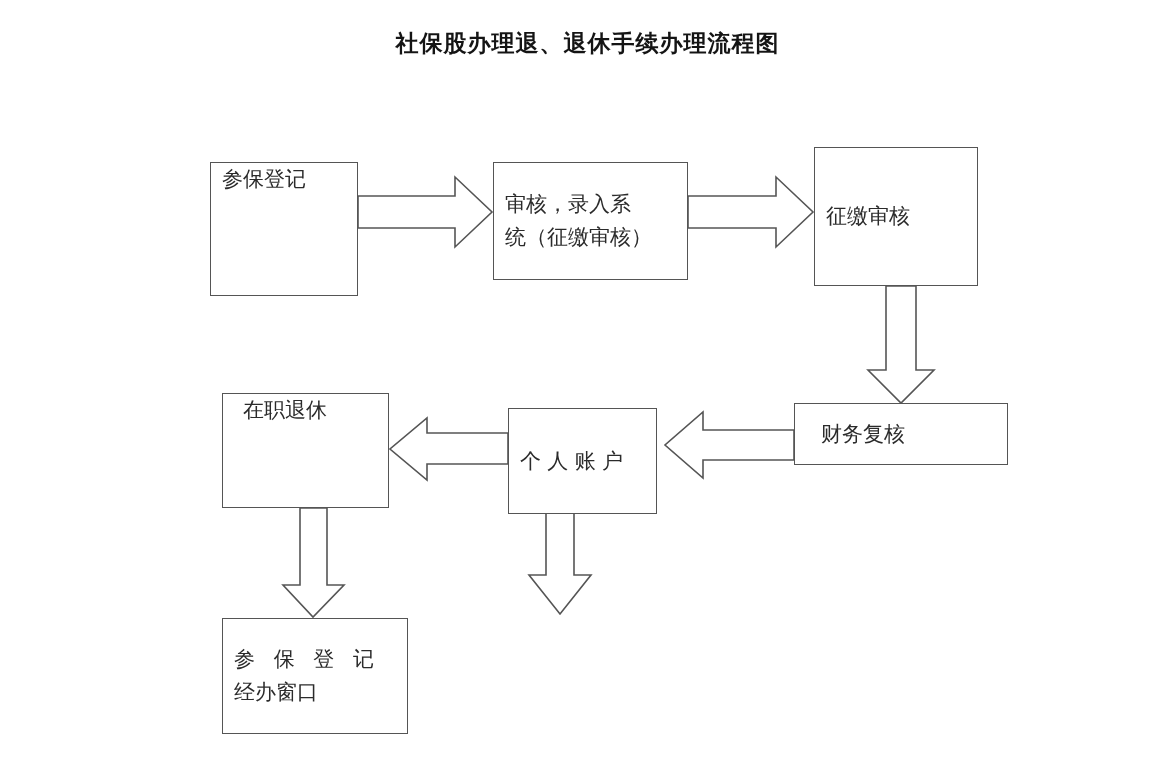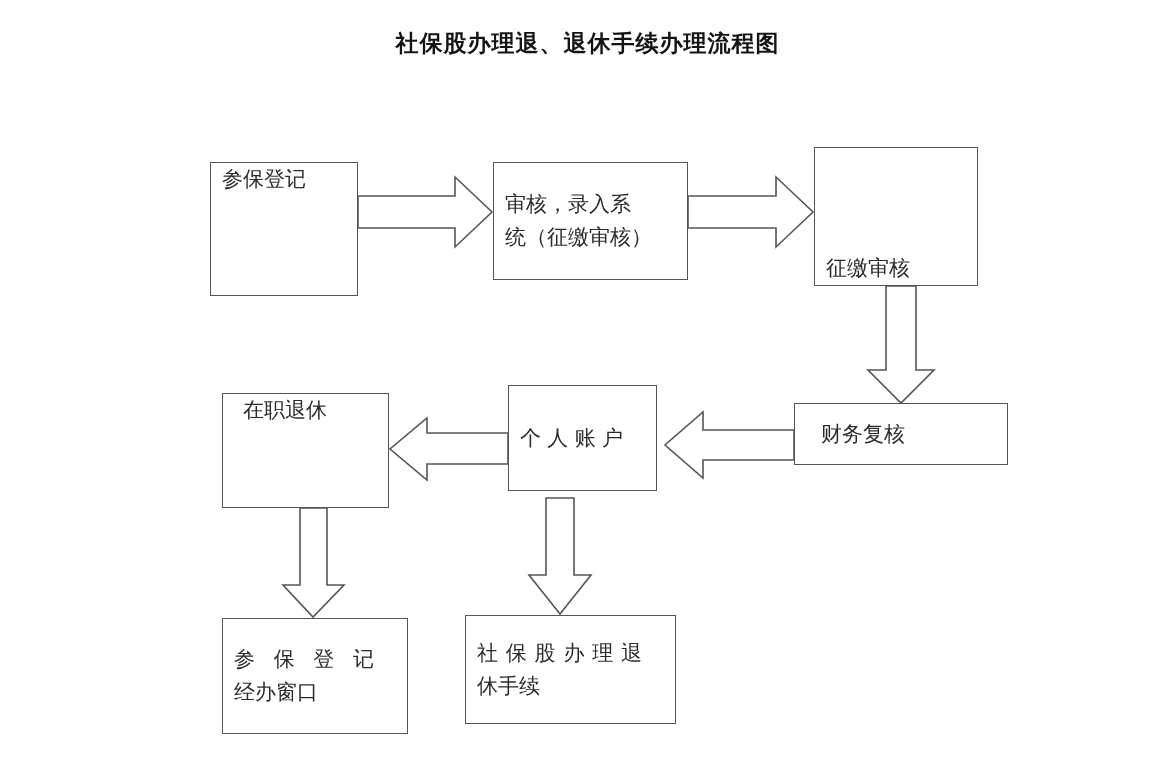--- a/index.html
+++ b/index.html
@@ -106,51 +106,45 @@
     </div>
   </div>
 
   <div class="node jmid" style="left:493px; top:162px; width:195px; height:118px;">
     <div class="lines">
       <span class="ln">审核，录入系</span>
       <span class="ln">统（征缴审核）</span>
     </div>
   </div>
 
-  <div class="node jmid" style="left:814px; top:147px; width:164px; height:139px;justify-content:flex-end;">
+  <div class="node jmid" style="left:814px; top:147px; width:164px; height:139px;">
     <div class="lines">
       <span class="ln">征缴审核</span>
     </div>
   </div>
 
   <div class="node jmid" style="left:794px; top:403px; width:214px; height:62px;">
     <div class="lines" style="padding-left:26px;">
       <span class="ln">财务复核</span>
     </div>
   </div>
 
-  <div class="node jmid" style="left:508px; top:385px; width:149px; height:106px;">
+  <div class="node jmid" style="left:508px; top:408px; width:149px; height:106px;">
     <div class="lines">
       <span class="ln spread">个人账户</span>
     </div>
   </div>
 
   <div class="node jbot" style="left:222px; top:393px; width:167px; height:115px;">
     <div class="lines pad-b" style="padding-left:20px;">
       <span class="ln">在职退休</span>
     </div>
   </div>
 
   <div class="node jmid" style="left:222px; top:618px; width:186px; height:116px;">
     <div class="lines">
       <span class="ln spread">参保登记</span>
       <span class="ln">经办窗口</span>
     </div>
   </div>
 
-  <div class="node jmid" style="left:465px; top:615px; width:211px; height:109px;">
-    <div class="lines">
-      <span class="ln spread">社保股办理退</span>
-      <span class="ln">休手续</span>
-    </div>
-  </div>
 
 </div>
 
 </body></html>

